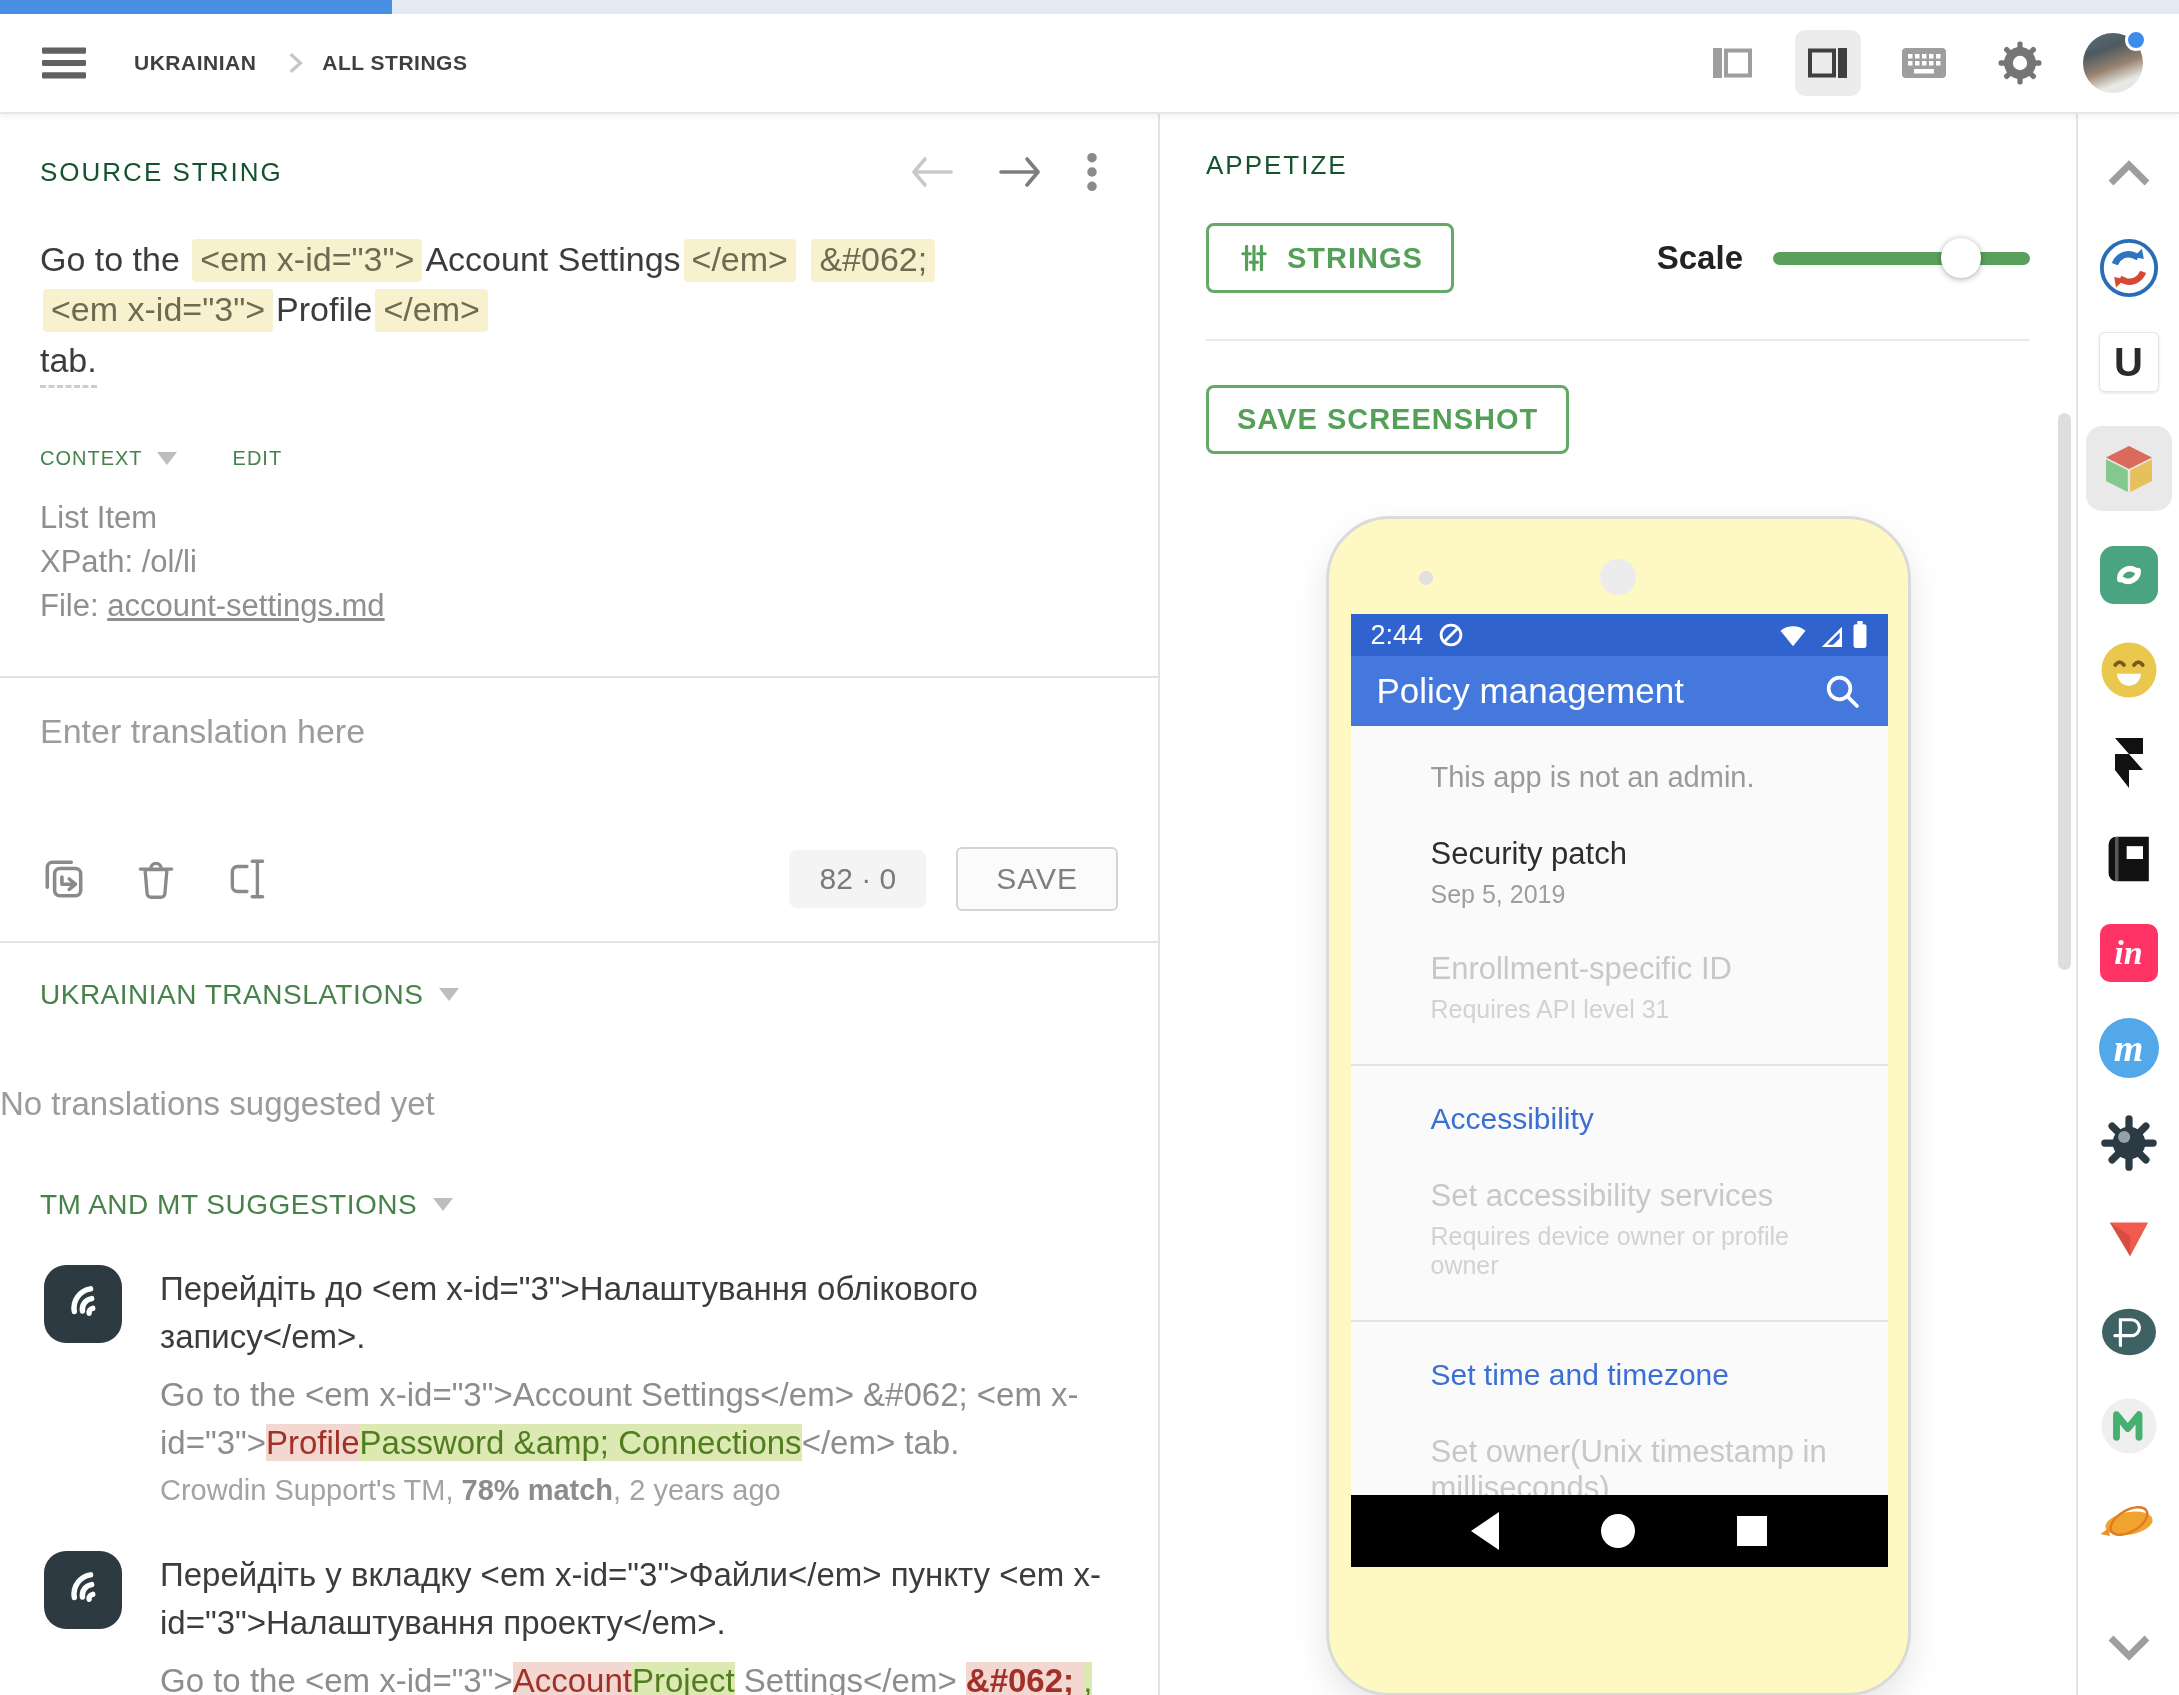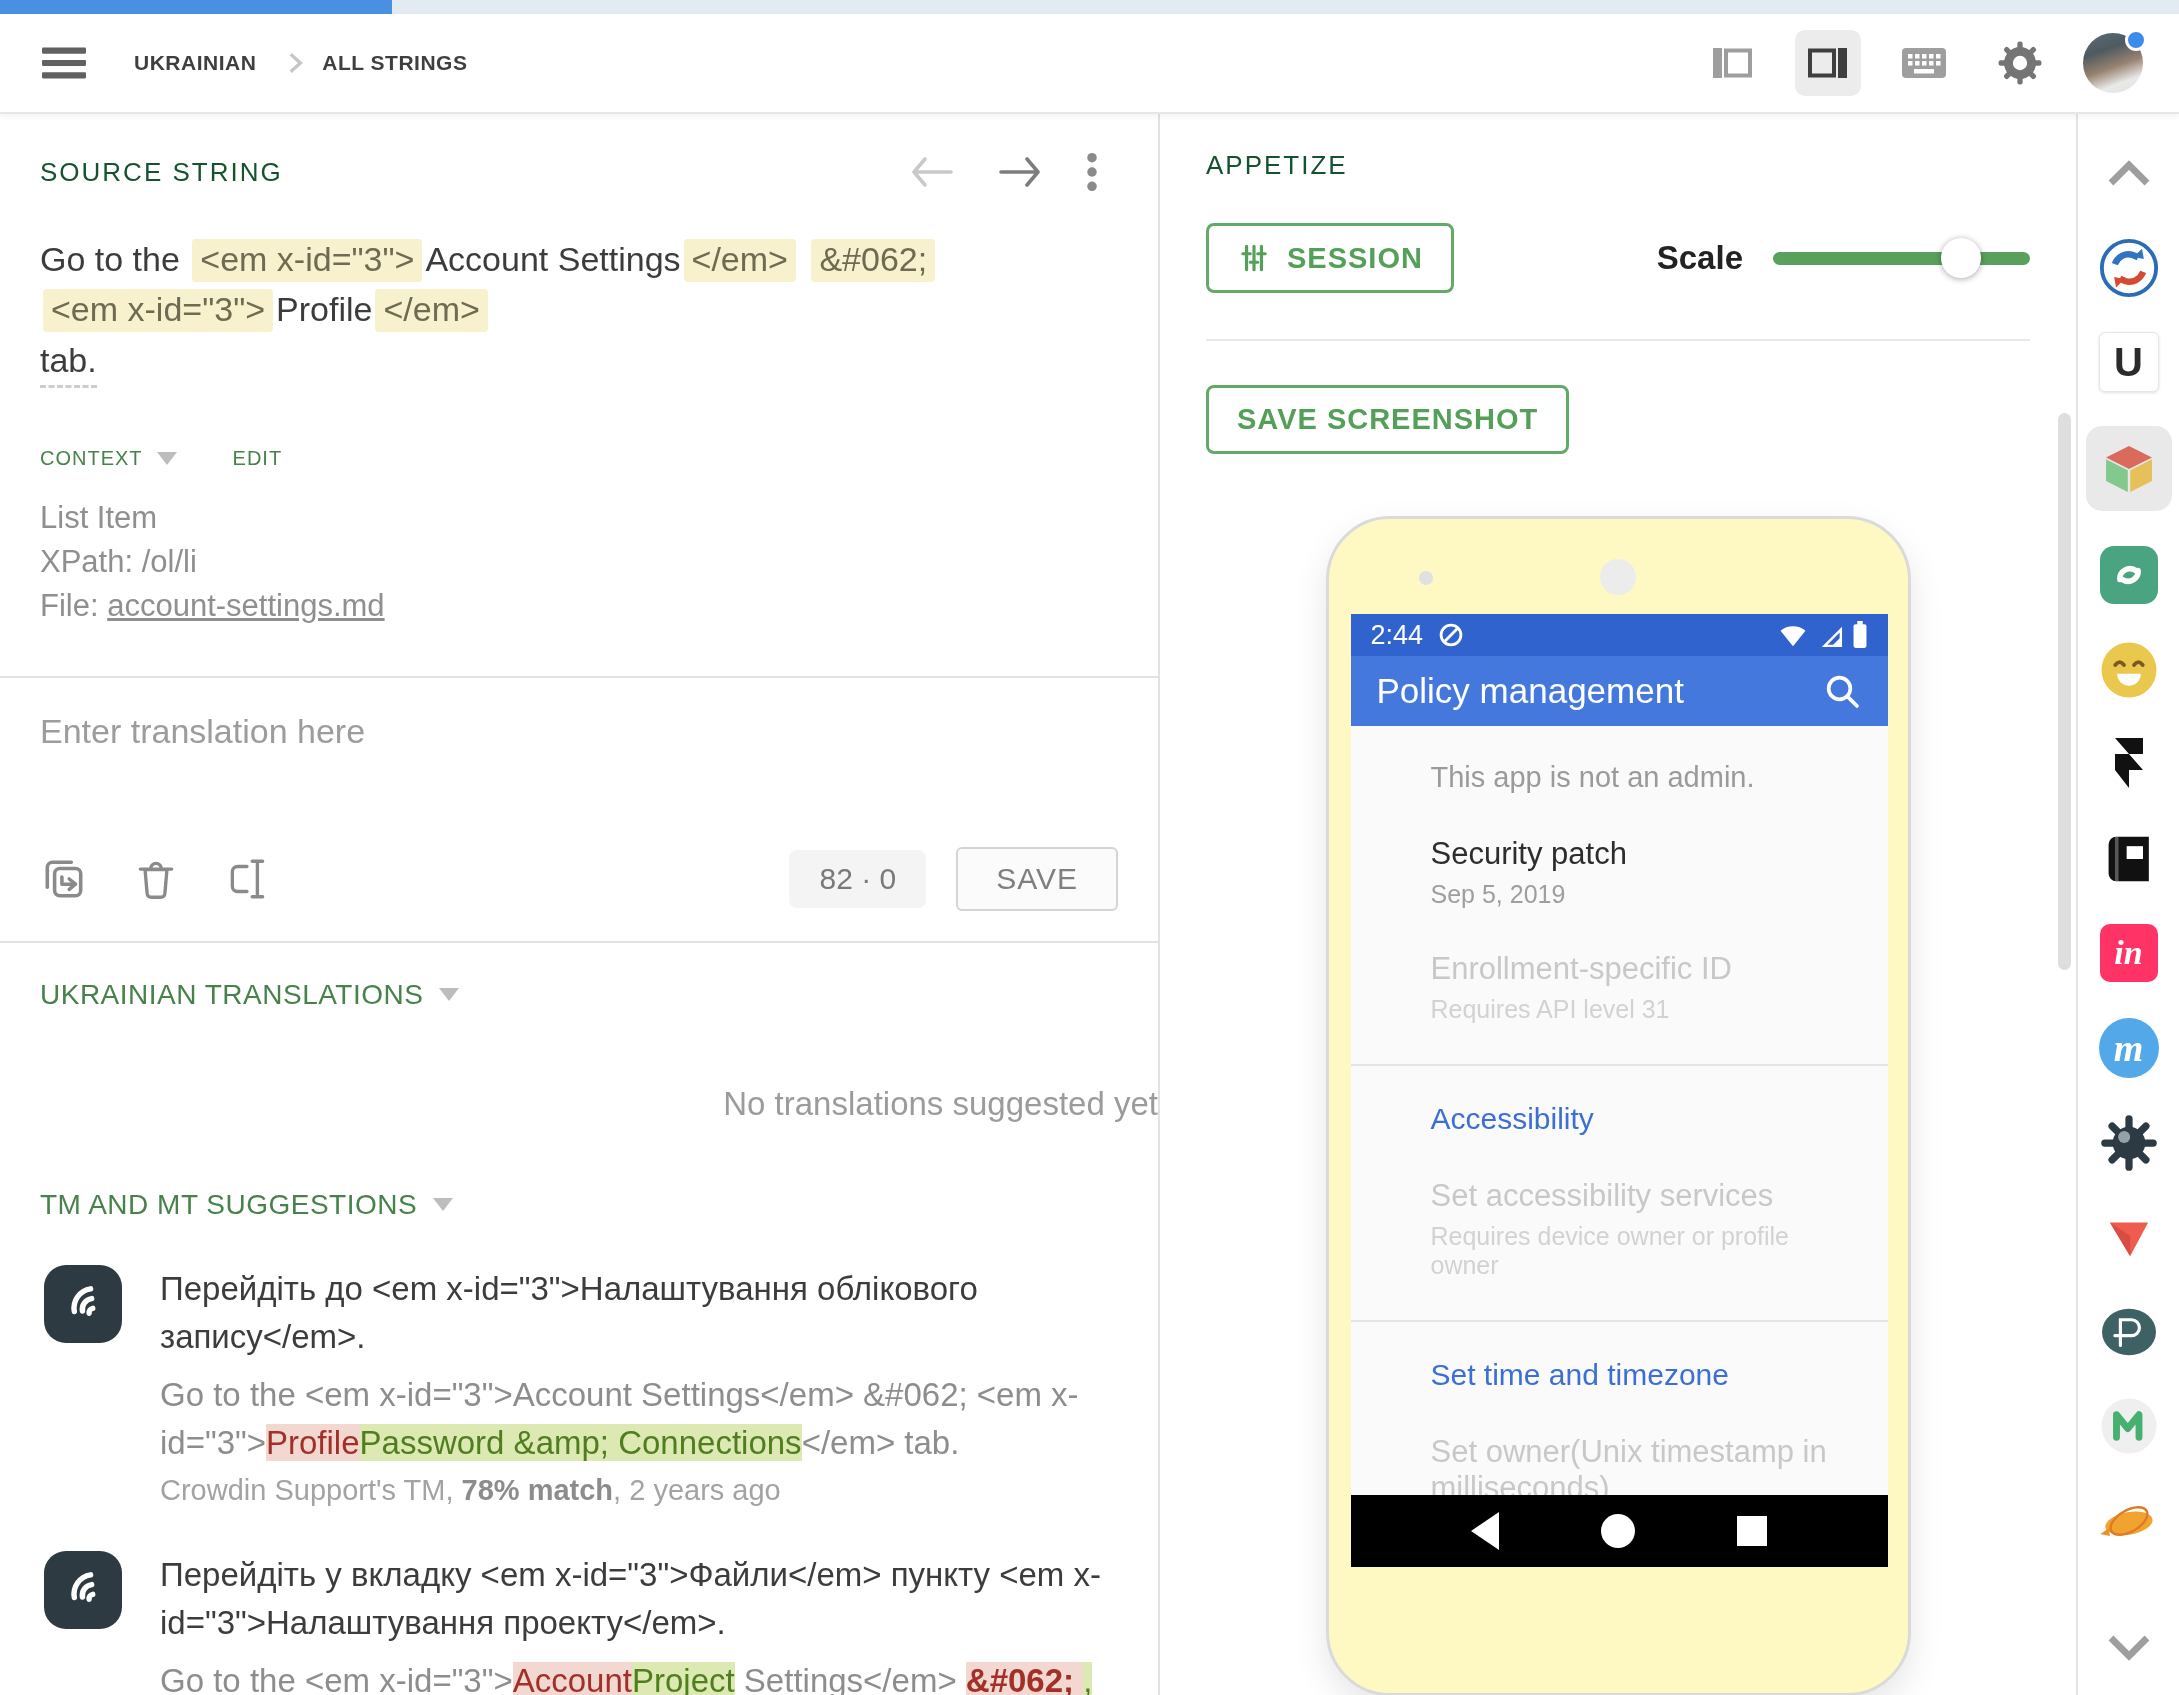--- a/index.html
+++ b/index.html
@@ -64,21 +64,21 @@
   .tool-icons { display:flex; align-items:center; gap:44px; }
   .tool-btn { width:48px; height:48px; cursor:pointer; }
   .counter-badge { margin-left:auto; background:#f4f4f4; border-radius:8px; padding:12px 30px;
                    font-size:30px; color:#7a7a7a; }
   .save-btn { margin-left:30px; background:#fbfbfb; border:2px solid #d4d4d4; border-radius:6px;
               padding:13px 38px; font-size:30px; color:#7f7f7f; letter-spacing:1px; cursor:pointer; }
 
   
   .sec-head { display:flex; align-items:center; gap:16px; padding:36px 40px 0; }
   .sec-title { font-size:28px; color:#47824a; letter-spacing:0.5px; cursor:pointer; }
-  .empty-msg { text-align:right; font-size:33px; color:#9b9b9b; margin:74px 0 66px; }
+  .empty-msg { text-align:left; font-size:33px; color:#9b9b9b; margin:74px 0 66px; }
 
   .sug { display:flex; gap:38px; padding:44px 46px 0 44px; cursor:pointer; }
   .sug-icon { flex:0 0 78px; width:78px; height:78px; border-radius:22px; background:#2e3a41;
               display:flex; align-items:center; justify-content:center; }
   .sug-body { flex:1; min-width:0; }
   .sug-target { font-size:33px; line-height:1.45; color:#3c3c3c; }
   .sug-source { font-size:33px; line-height:1.45; color:#8d8d8d; margin-top:10px; }
   .seg-dark  { color:#3c3c3c; }
   .seg-gray  { color:#8d8d8d; }
   .seg-red   { color:#a13128; background:#f3d8d1; }
@@ -338,21 +338,21 @@
     <div class="preview">
       <div class="preview-inner">
         <span class="panel-label">APPETIZE</span>
 
         <div class="app-row">
           <button class="btn-outline btn-green">
             <svg width="34" height="34" viewBox="0 0 32 32" fill="none" stroke="#55a058" stroke-width="3" stroke-linecap="round">
               <path d="M9 5v22M16 5v22M23 5v22"></path>
               <path d="M5.5 12h7M12.5 20h7M19.5 12h7"></path>
             </svg>
-            <span>SESSION</span>
+            <span>STRINGS</span>
           </button>
           <div class="scale-group">
             <span class="scale-label">Scale</span>
             <div class="slider">
               <div class="slider-track"></div>
               <div class="slider-thumb" style="left: 73%;"></div>
             </div>
           </div>
         </div>
 

